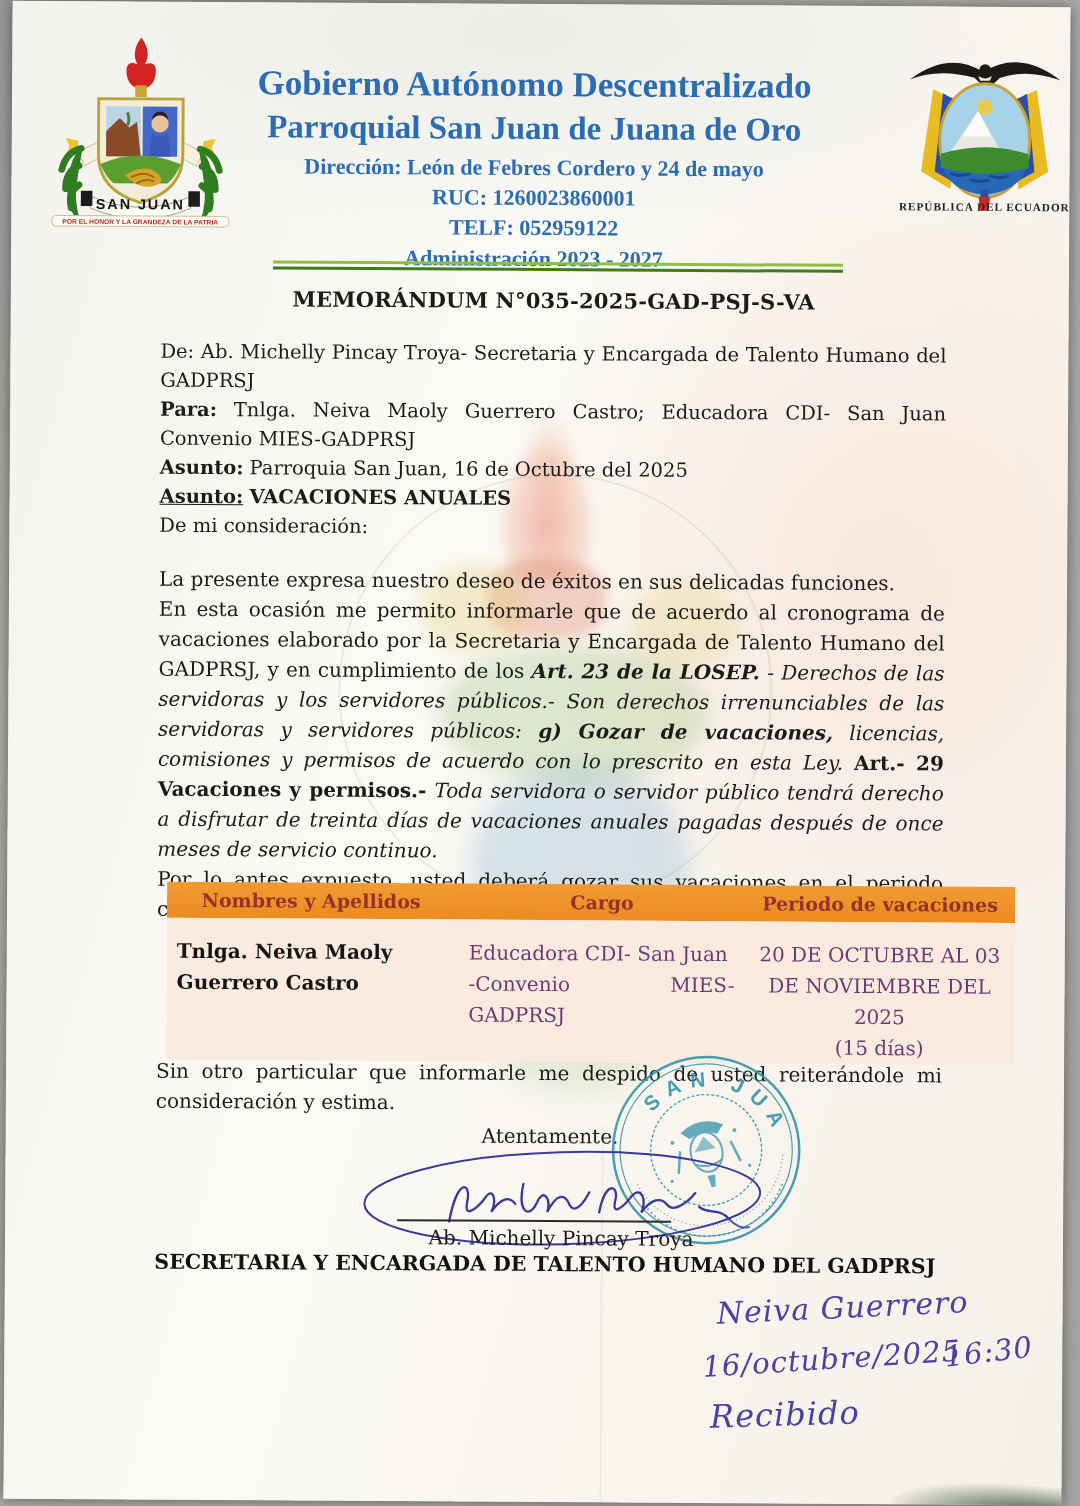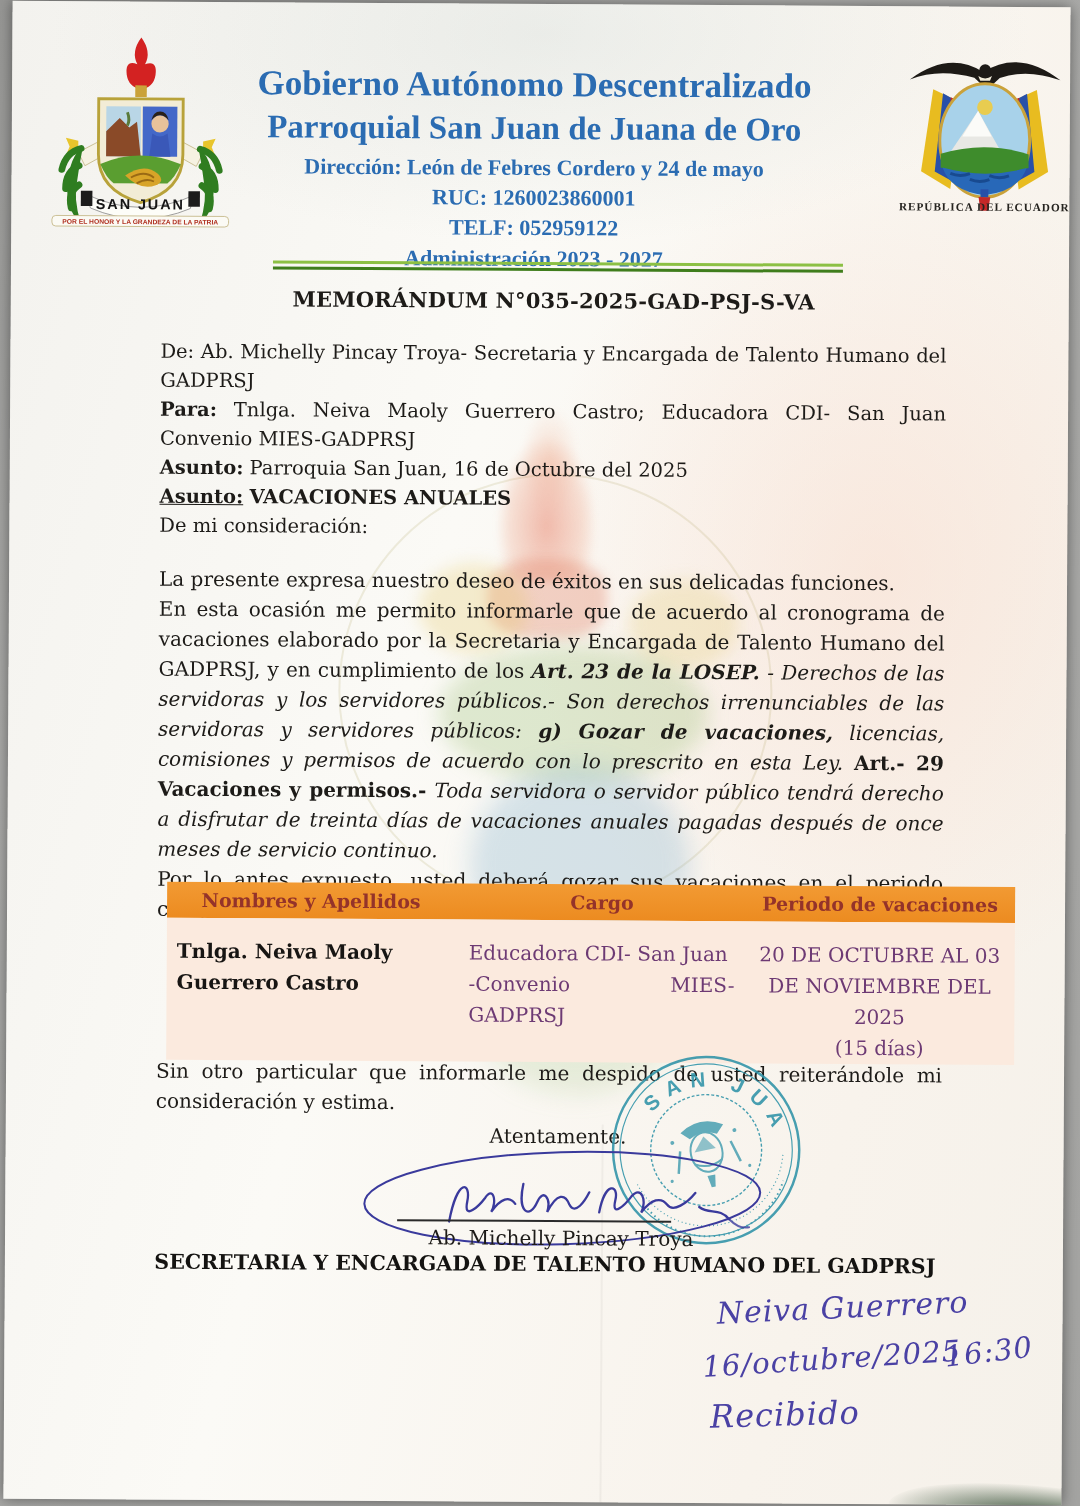--- a/index.html
+++ b/index.html
@@ -58,21 +58,21 @@
   .c1{width:292px;box-sizing:border-box;padding:0 14px 0 10px;}
   .c2{width:286px;box-sizing:border-box;padding:0 10px;}
   .c3{width:270px;box-sizing:border-box;padding:0 6px;}
   .t-row .c1{color:#171513;font-weight:bold;font-size:20px;line-height:31px;}
   .t-row .c2{color:#6d3a74;font-size:20px;line-height:31px;}
   .t-row .c2 .spread{text-align:justify;text-align-last:justify;}
   .t-row .c3{color:#6d3a74;font-size:20px;line-height:31px;text-align:center;}
 
   .closing{position:absolute;left:150px;top:1054px;width:786px;font-size:20px;line-height:30px;
            text-align:justify;color:#1d1b18;}
-  .atent{position:absolute;left:476px;top:1120px;font-size:20px;color:#1d1b18;margin-left:8px;}
+  .atent{position:absolute;left:476px;top:1120px;font-size:20px;color:#1d1b18;}
   .sig-svg{position:absolute;left:352px;top:1136px;}
   .sig-line{position:absolute;left:392px;top:1216px;width:274px;border-top:2px solid #2a2a2a;}
   .sig-name{position:absolute;left:400px;top:1222px;width:312px;text-align:center;font-size:20px;color:#1d1b18;}
   .sig-title{position:absolute;left:0;top:1248px;width:1080px;text-align:center;font-weight:bold;
              font-size:20.5px;color:#141311;}
 
   .stamp{position:absolute;left:602px;top:1046px;opacity:.88;transform:rotate(-12deg);}
 
   .hand{position:absolute;color:#4a41a4;font-style:italic;font-family:"DejaVu Serif",serif;
         letter-spacing:1px;white-space:nowrap;}

